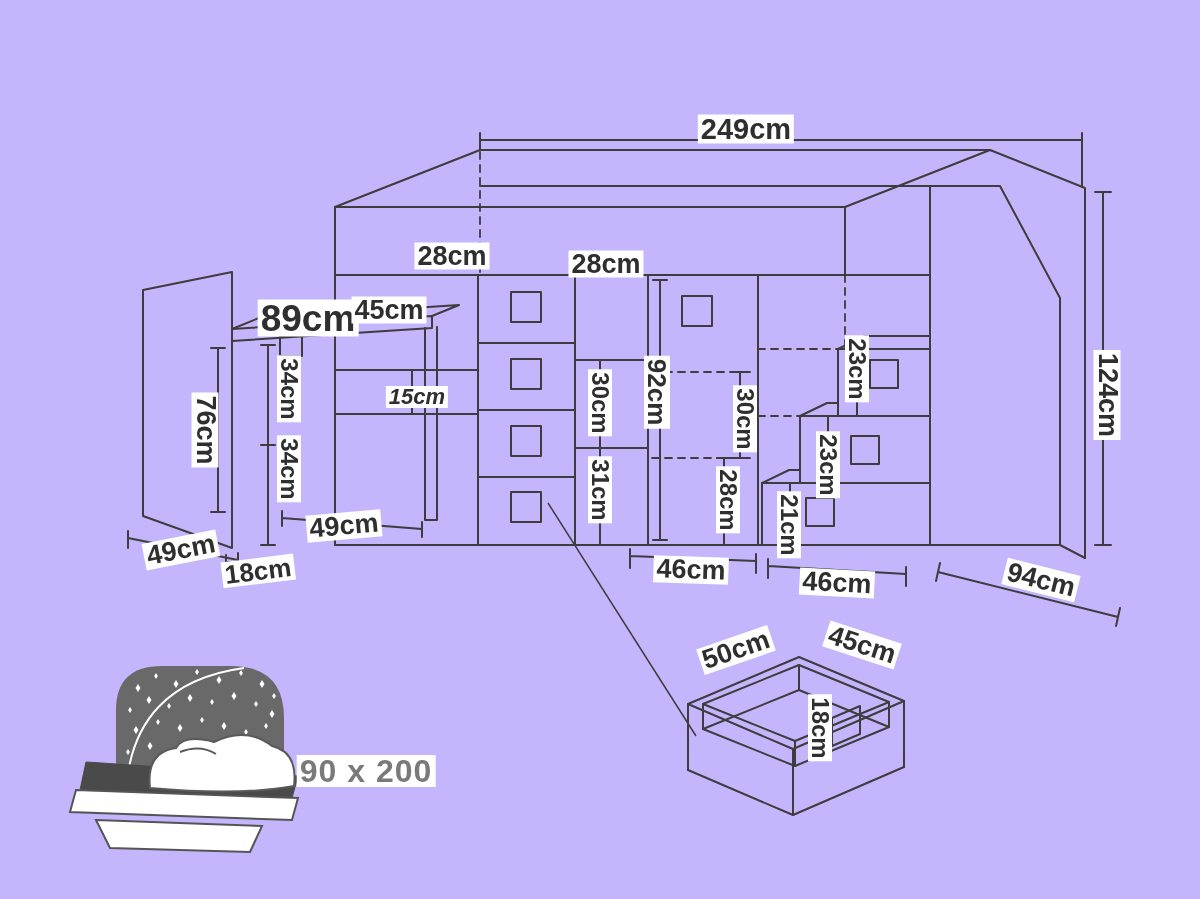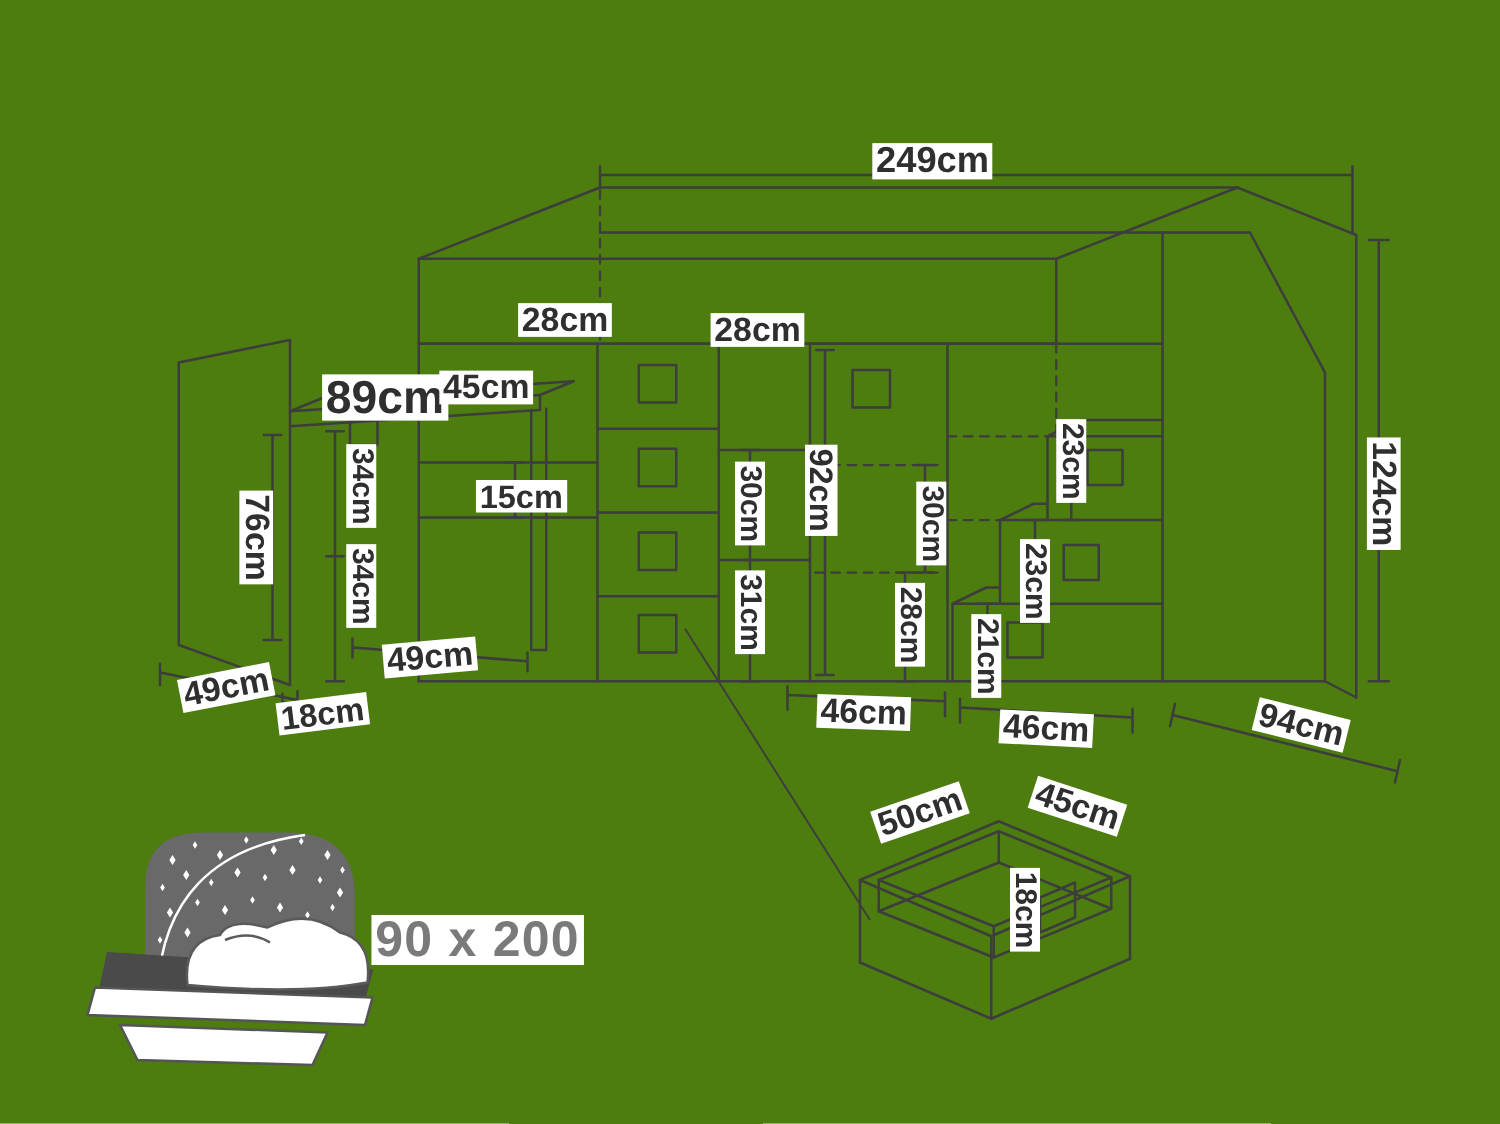--- a/index.html
+++ b/index.html
@@ -1,17 +1,17 @@
 <!DOCTYPE html>
 <html><head>
 <meta charset="utf-8">
 <style>
   html,body{margin:0;padding:0;background:#ffffff;}
   .stage{
-    position:relative;width:1200px;height:899px;background:#4d7c0f;overflow:hidden;
+    position:relative;width:1200px;height:899px;background:#c4b5fd;overflow:hidden;
     font-family:"Liberation Sans","DejaVu Sans",sans-serif;
   }
   .stage svg{position:absolute;left:0;top:0;}
   #labels{position:absolute;left:0;top:0;width:100%;height:100%;pointer-events:none;}
   .dim-label{
     position:absolute;
     font-family:"Liberation Sans","DejaVu Sans",sans-serif;
     font-weight:700;
     color:#2f2f2f;
     background:#ffffff;
@@ -179,34 +179,34 @@
 
   <div id="labels">
       <span class="dim-label" style="left: 746px; top: 129px; font-size: 29px; transform: translate(-50%, -50%) rotate(0deg);">249cm</span>
       <span class="dim-label" style="left: 452px; top: 256px; font-size: 27px; transform: translate(-50%, -50%) rotate(0deg);">28cm</span>
       <span class="dim-label" style="left: 606px; top: 264px; font-size: 27px; transform: translate(-50%, -50%) rotate(0deg);">28cm</span>
       <span class="dim-label" style="left: 308px; top: 318px; font-size: 37px; transform: translate(-50%, -50%) rotate(0deg);">89cm</span>
       <span class="dim-label" style="left: 389px; top: 310px; font-size: 27px; transform: translate(-50%, -50%) rotate(0deg);">45cm</span>
       <span class="dim-label" style="left: 205px; top: 430px; font-size: 27px; transform: translate(-50%, -50%) rotate(90deg);">76cm</span>
       <span class="dim-label" style="left: 289px; top: 389px; font-size: 24px; transform: translate(-50%, -50%) rotate(90deg);">34cm</span>
       <span class="dim-label" style="left: 289px; top: 469px; font-size: 24px; transform: translate(-50%, -50%) rotate(90deg);">34cm</span>
-      <span class="dim-label" style="left: 417px; top: 397px; font-size: 26px; transform: translate(-50%, -50%) rotate(0deg);">15cm</span>
+      <span class="dim-label" style="left: 417px; top: 397px; font-size: 22px; transform: translate(-50%, -50%) rotate(0deg); font-style: italic;">15cm</span>
       <span class="dim-label" style="left: 344px; top: 526px; font-size: 27px; transform: translate(-50%, -50%) rotate(-5deg);">49cm</span>
       <span class="dim-label" style="left: 181px; top: 550px; font-size: 27px; transform: translate(-50%, -50%) rotate(-11deg);">49cm</span>
       <span class="dim-label" style="left: 258px; top: 571px; font-size: 26px; transform: translate(-50%, -50%) rotate(-7deg);">18cm</span>
       <span class="dim-label" style="left: 600px; top: 403px; font-size: 24px; transform: translate(-50%, -50%) rotate(90deg);">30cm</span>
       <span class="dim-label" style="left: 600px; top: 490px; font-size: 24px; transform: translate(-50%, -50%) rotate(90deg);">31cm</span>
       <span class="dim-label" style="left: 657px; top: 392px; font-size: 26px; transform: translate(-50%, -50%) rotate(90deg);">92cm</span>
       <span class="dim-label" style="left: 745px; top: 419px; font-size: 24px; transform: translate(-50%, -50%) rotate(90deg);">30cm</span>
       <span class="dim-label" style="left: 728px; top: 500px; font-size: 24px; transform: translate(-50%, -50%) rotate(90deg);">28cm</span>
       <span class="dim-label" style="left: 857px; top: 369px; font-size: 24px; transform: translate(-50%, -50%) rotate(90deg);">23cm</span>
       <span class="dim-label" style="left: 828px; top: 465px; font-size: 24px; transform: translate(-50%, -50%) rotate(90deg);">23cm</span>
       <span class="dim-label" style="left: 789px; top: 525px; font-size: 24px; transform: translate(-50%, -50%) rotate(90deg);">21cm</span>
       <span class="dim-label" style="left: 1107px; top: 395px; font-size: 27px; transform: translate(-50%, -50%) rotate(90deg);">124cm</span>
       <span class="dim-label" style="left: 691px; top: 570px; font-size: 27px; transform: translate(-50%, -50%) rotate(2deg);">46cm</span>
       <span class="dim-label" style="left: 837px; top: 583px; font-size: 27px; transform: translate(-50%, -50%) rotate(3deg);">46cm</span>
       <span class="dim-label" style="left: 1041px; top: 580px; font-size: 27px; transform: translate(-50%, -50%) rotate(14deg);">94cm</span>
       <span class="dim-label" style="left: 736px; top: 650px; font-size: 27px; transform: translate(-50%, -50%) rotate(-19deg);">50cm</span>
       <span class="dim-label" style="left: 862px; top: 645px; font-size: 27px; transform: translate(-50%, -50%) rotate(18deg);">45cm</span>
       <span class="dim-label" style="left: 820px; top: 728px; font-size: 24px; transform: translate(-50%, -50%) rotate(90deg);">18cm</span>
-      <span class="dim-label muted" style="left: 366px; top: 752px; font-size: 40px; transform: translate(-50%, -50%) rotate(0deg); margin-left: 16px;">90 x 200</span>
+      <span class="dim-label muted" style="left: 366px; top: 771px; font-size: 32px; transform: translate(-50%, -50%) rotate(0deg);">90 x 200</span>
     </div>
 </div>
 
 </body></html>

